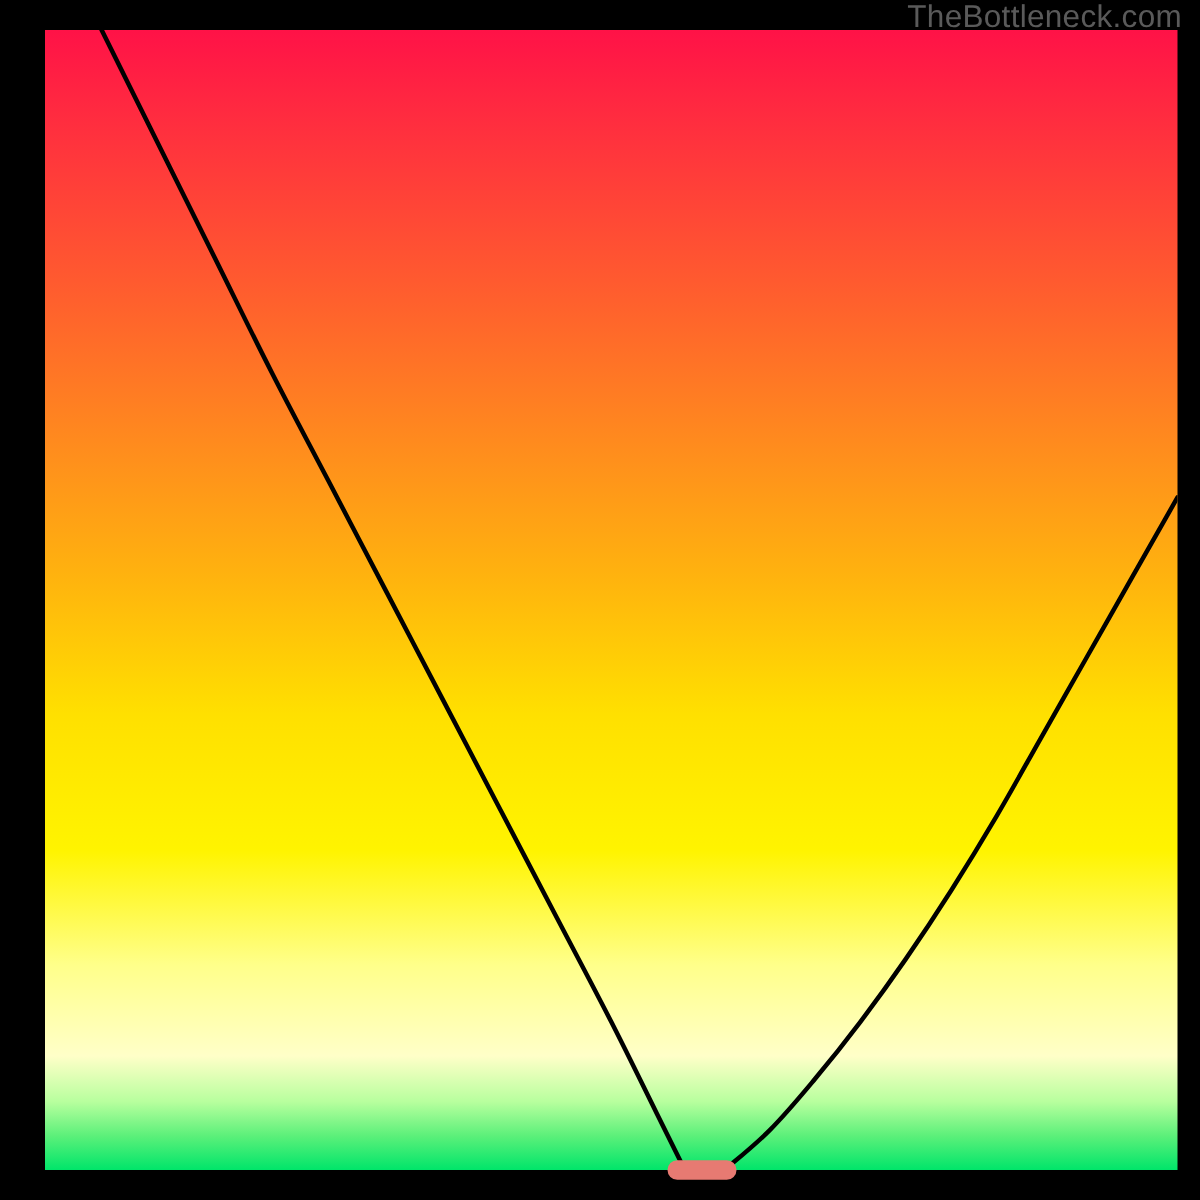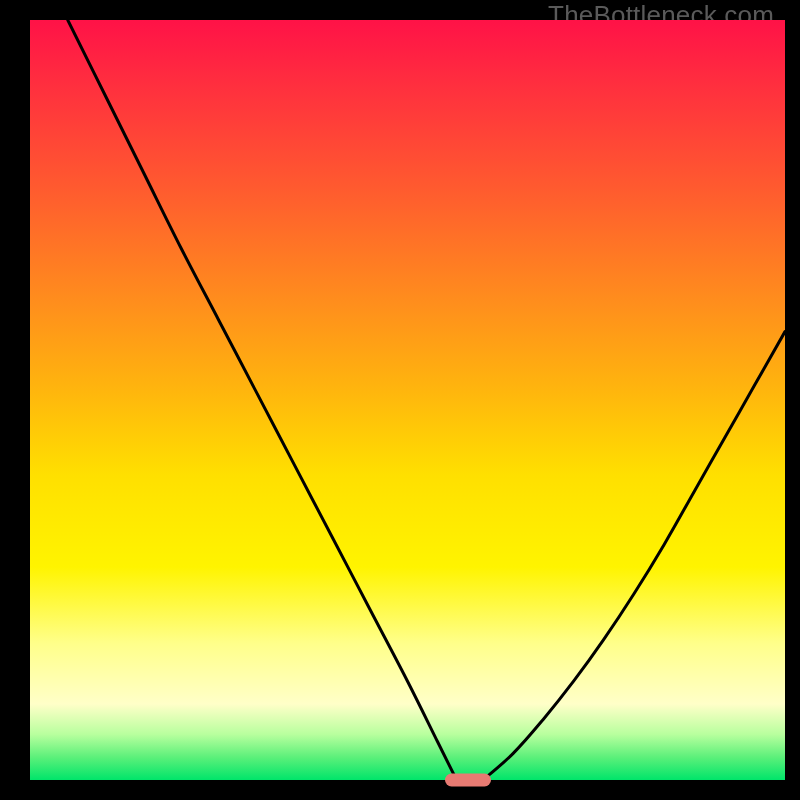--- a/index.html
+++ b/index.html
@@ -35,23 +35,23 @@
       #ffff8a 82%,
       #ffffc8 90%,
       #b8ff9e 94%,
       #5cf07a 97%,
       #00e56a 100%
     );
   }
   .watermark {
     position: absolute;
     top: 0px;
-    right: 26px;
+    right: 12px;
     font-family: Arial, Helvetica, sans-serif;
-    font-size: 26px;
+    font-size: 21px;
     color: #5a5a5a;
     font-weight: 500;
     letter-spacing: 0.2px;
   }
   svg.curves {
     position: absolute;
     left: 0;
     top: 0;
     width: 755px;
     height: 760px;

